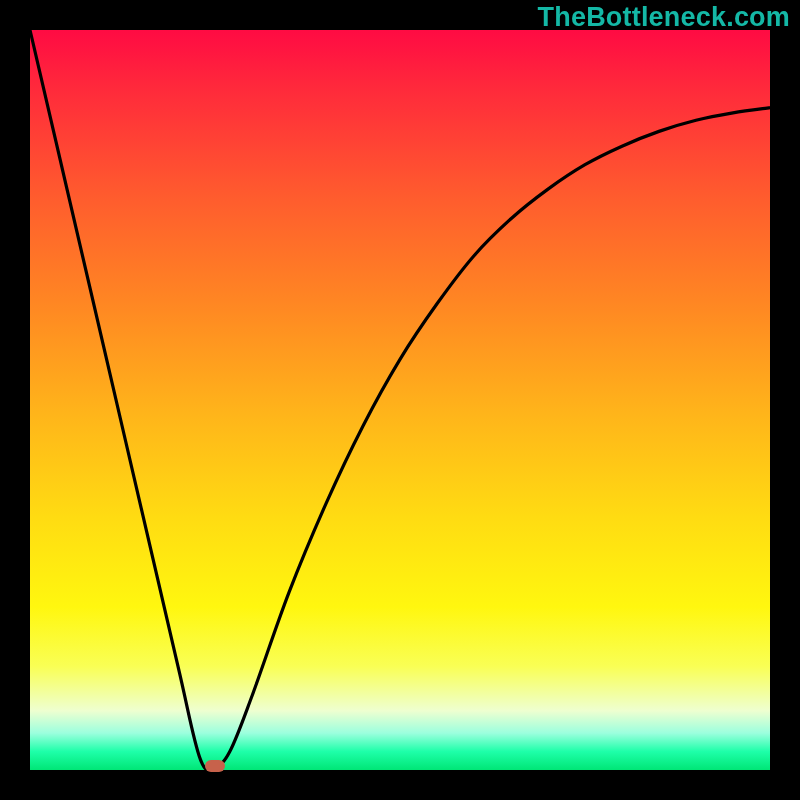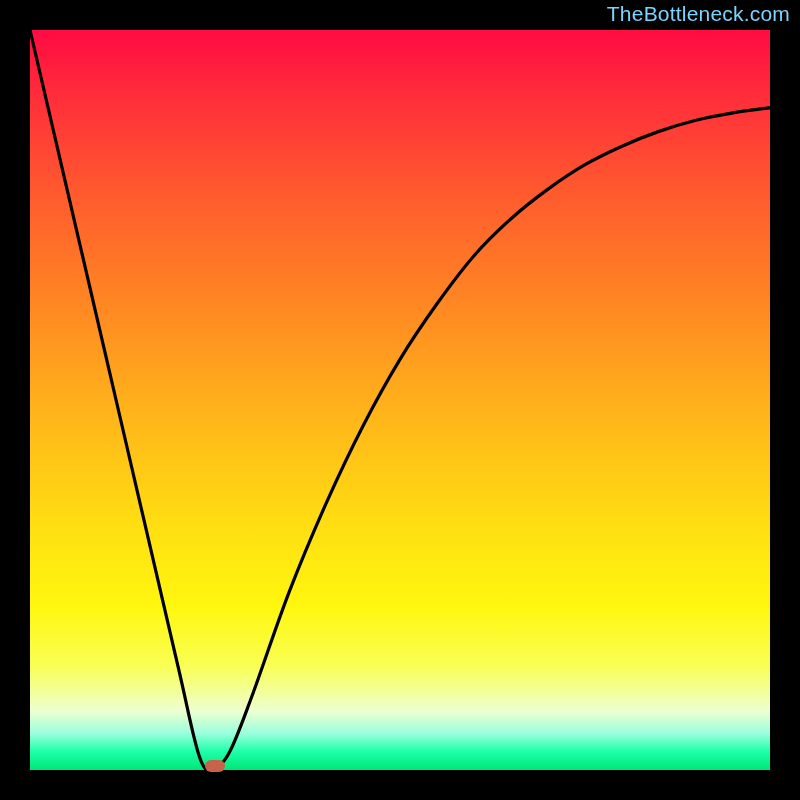--- a/index.html
+++ b/index.html
@@ -14,24 +14,24 @@
   .wrap {
     position: relative;
     width: 800px;
     height: 800px;
     background: #000;
   }
   .watermark {
     position: absolute;
     top: 2px;
     right: 10px;
-    color: #7dd3fc;
-    font-size: 21px;
+    color: #14b8a6;
+    font-size: 27px;
     letter-spacing: 0.2px;
-    font-weight: 400;
+    font-weight: 700;
     z-index: 10;
   }
   .plot {
     position: absolute;
     left: 30px;
     top: 30px;
     width: 740px;
     height: 740px;
     
     background: linear-gradient(

